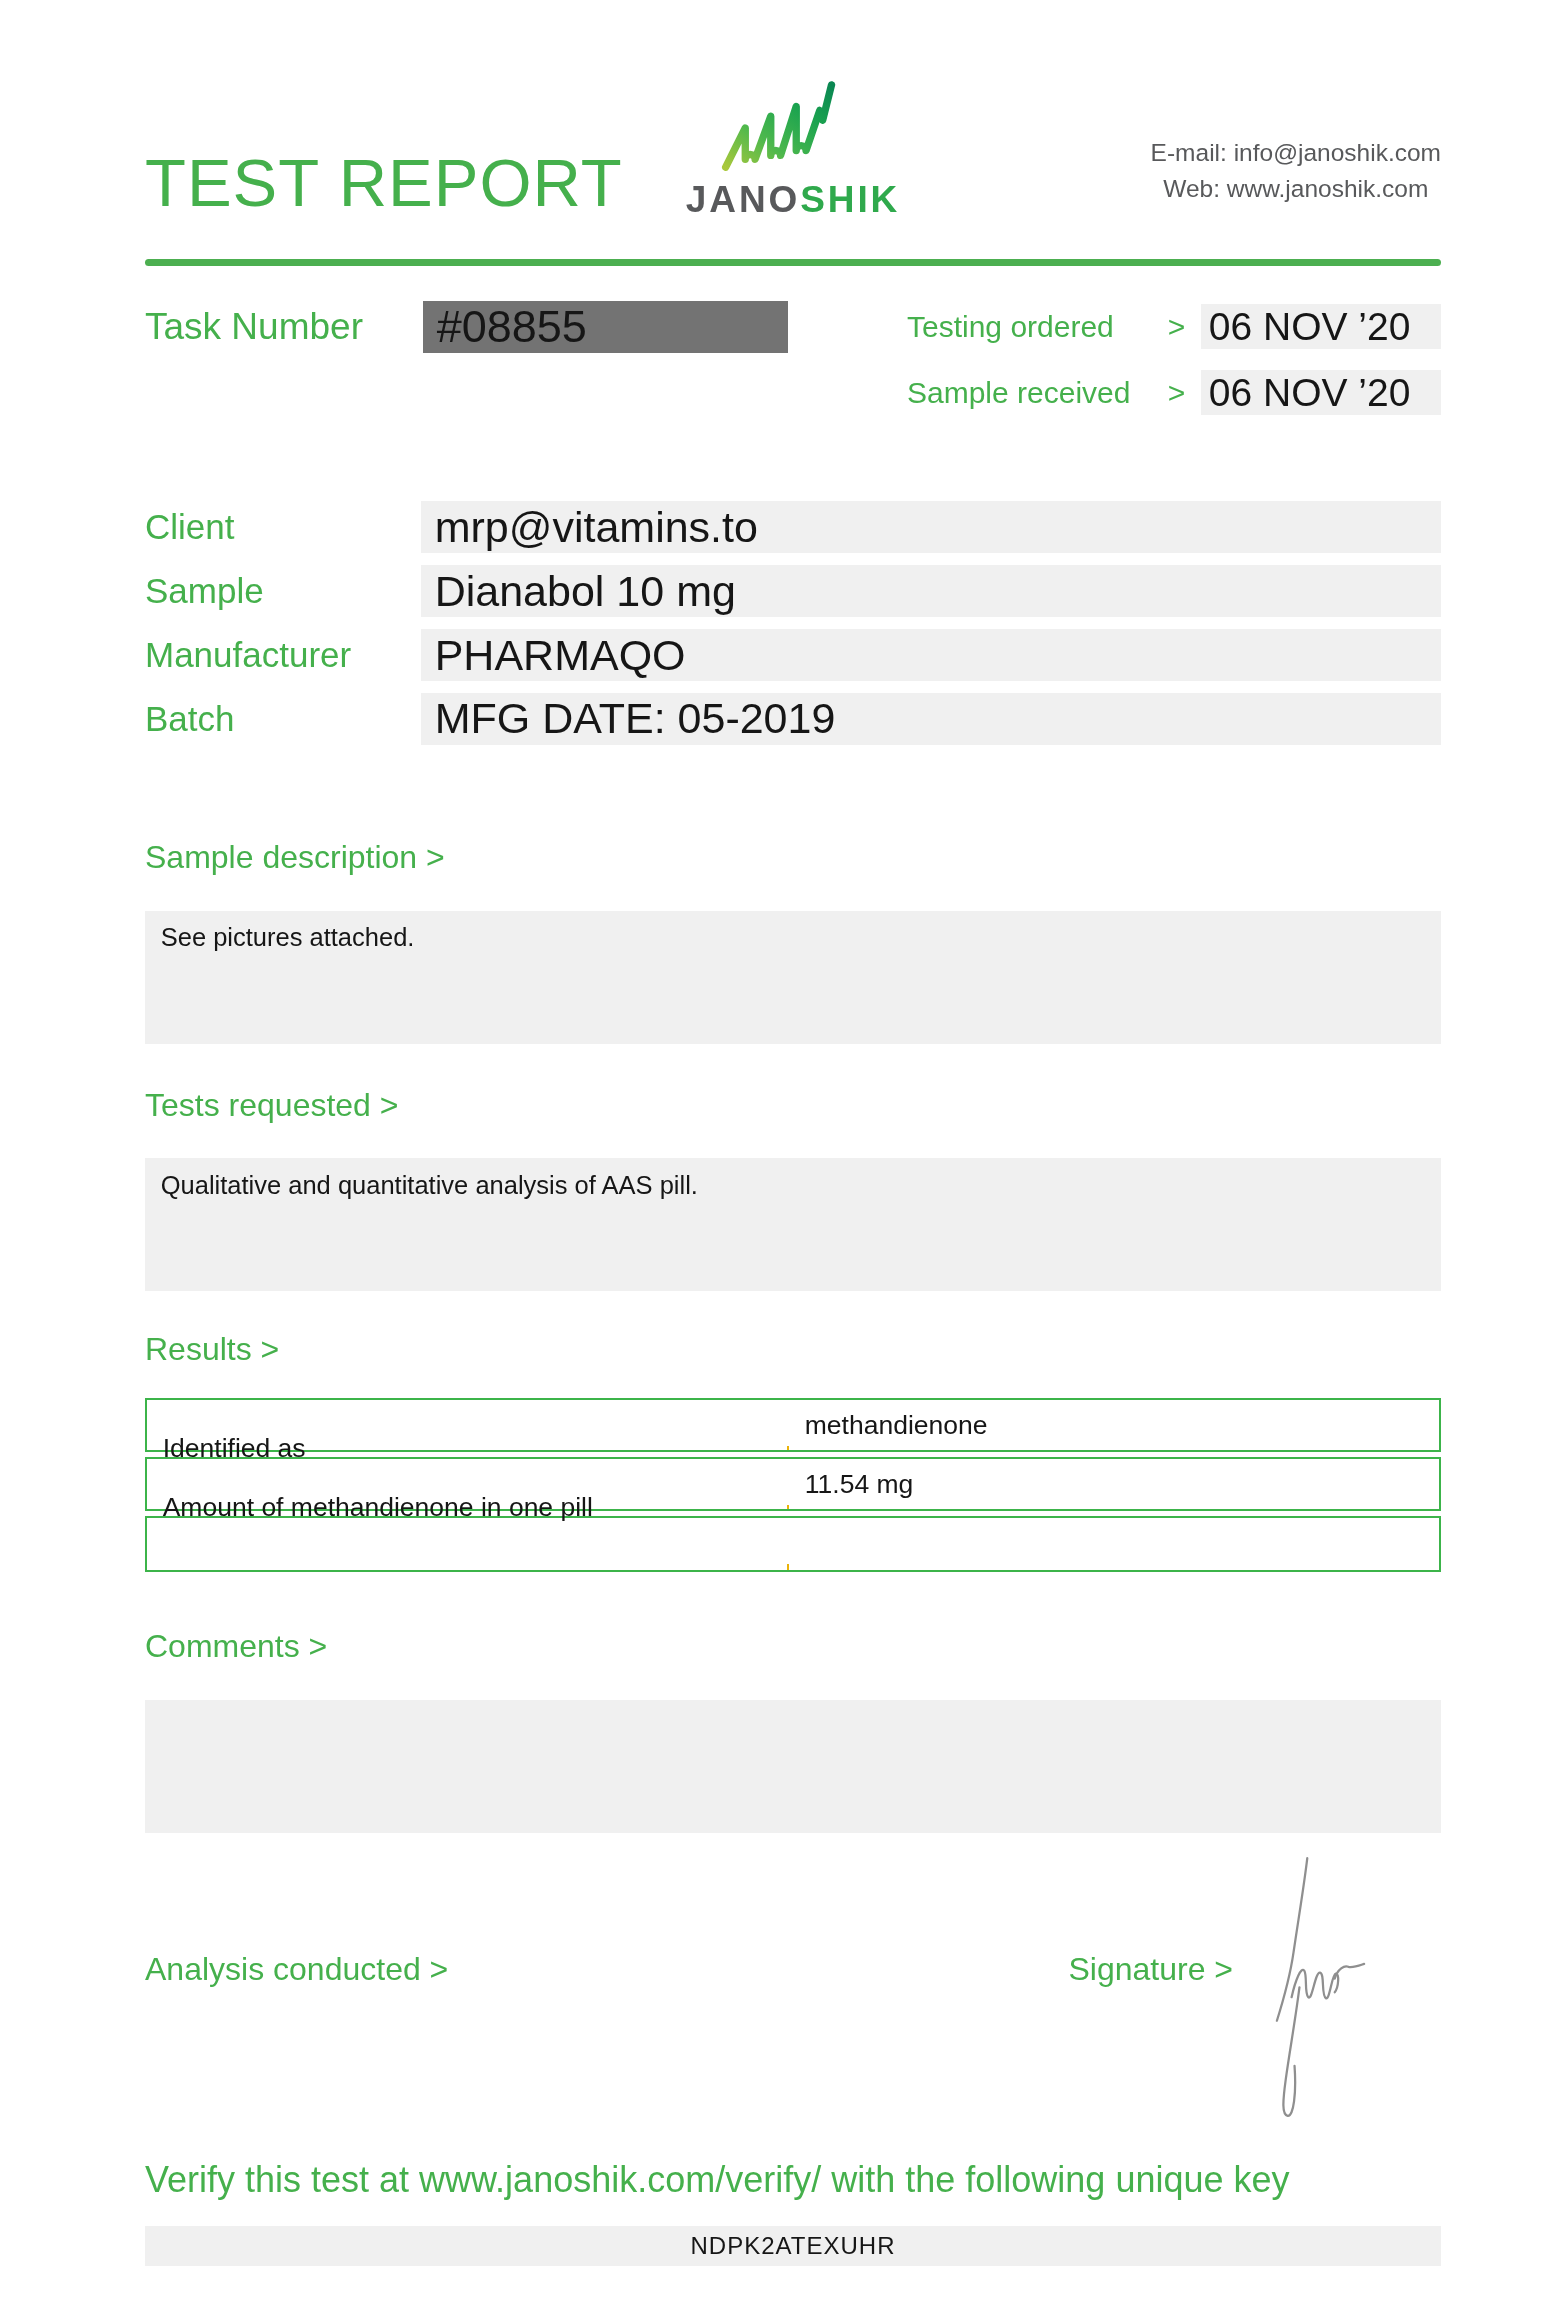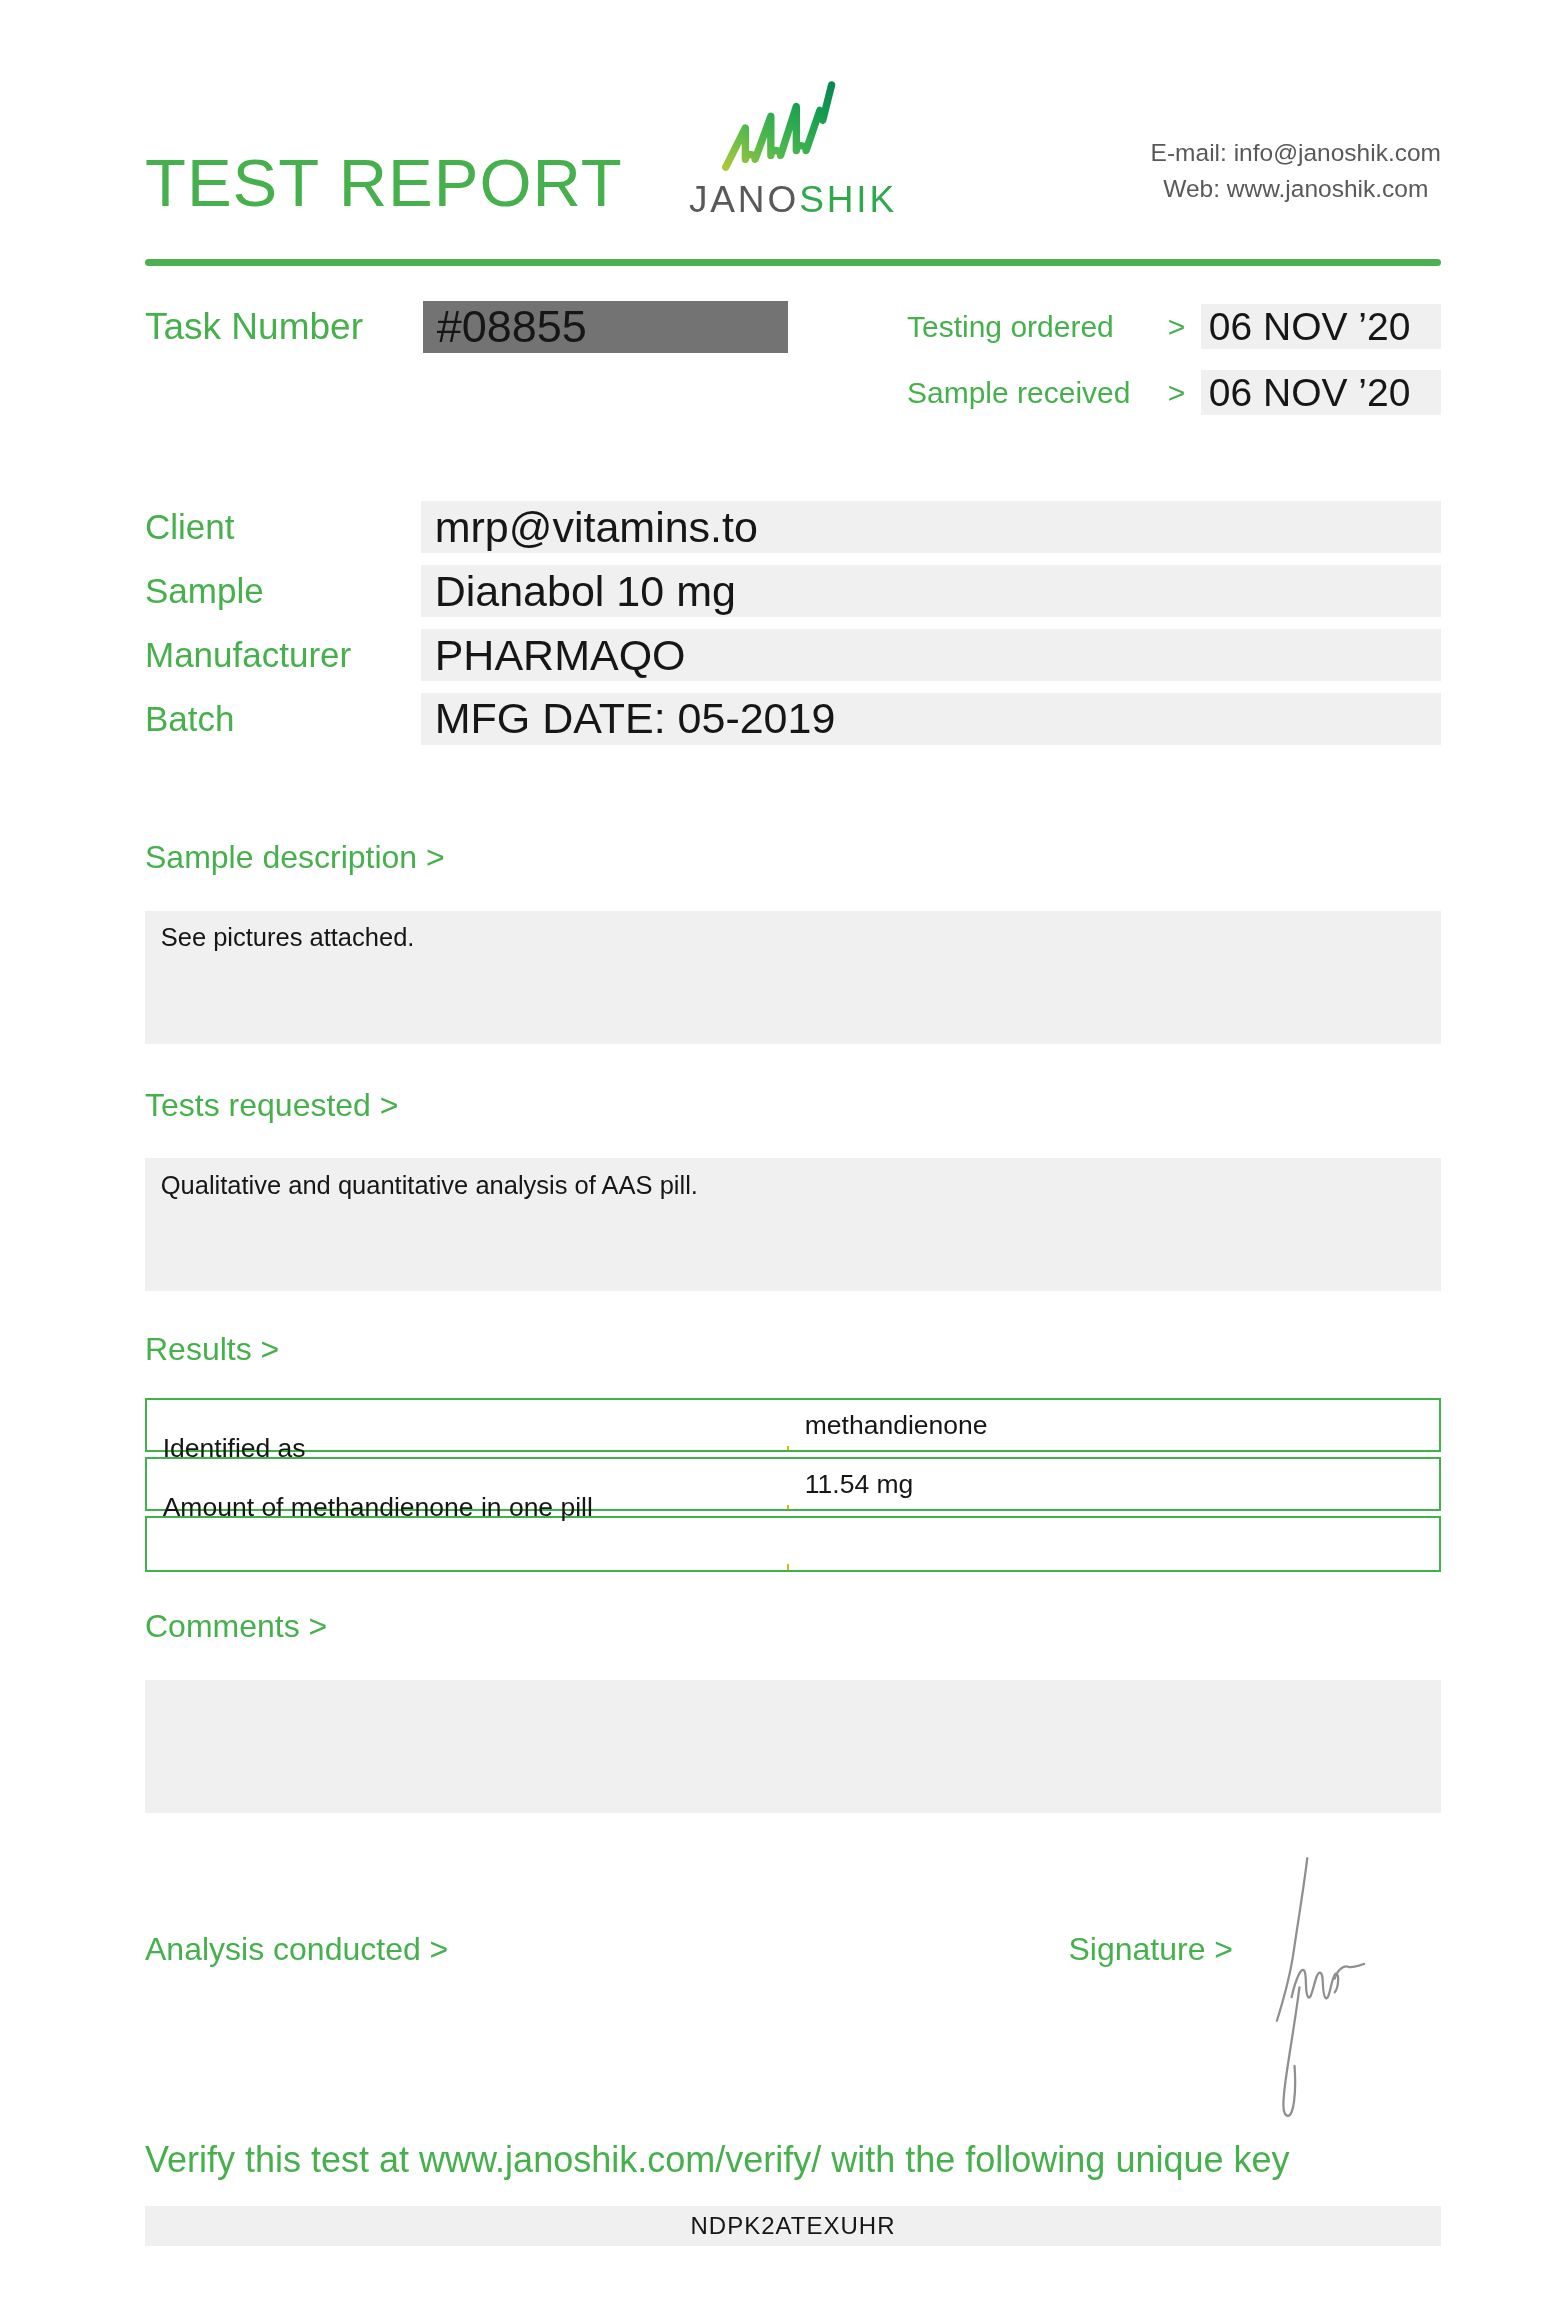--- a/index.html
+++ b/index.html
@@ -12,21 +12,21 @@
 
   
   .header { position:relative; height:220px; }
   .title {
     position:absolute; left:0; bottom:3.9px;
     font-size:67px; line-height:1; letter-spacing:1px;
     color:#45b04c; font-weight:400; white-space:nowrap;
   }
   .logo { position:absolute; left:50%; transform:translateX(-50%); bottom:2px; text-align:center; }
   .logo-icon { width:153px; height:98px; display:block; margin:0 auto 3.9px; }
-  .wordmark { font-size:37px; font-weight:400; letter-spacing:2.9px; line-height:1; white-space:nowrap;text-align:center; }
+  .wordmark { font-size:37px; font-weight:700; letter-spacing:2.9px; line-height:1; white-space:nowrap;text-align:center; }
   .word-left  { color:#58595b; }
   .word-right { color:#2fa94c; }
   .contact {
     position:absolute; right:0; bottom:11.8px; text-align:center;
     font-size:24.5px; line-height:1.5; color:#58595b; white-space:nowrap;
   }
 
   .rule { height:6.9px; background:#4caf50; border-radius:3.9px; margin-top:39px; }
 
   
@@ -55,21 +55,21 @@
   .info-box {
     flex:1; height:52px; background:#f0f0f0; box-sizing:border-box;
     display:flex; align-items:center; padding-left:13.7px; font-size:43px; white-space:nowrap;
   }
 
   
   .section-heading { font-size:32px; color:#45b04c; line-height:1.15; white-space:nowrap; }
   .sec-desc     { margin-top:94px; }
   .sec-tests    { margin-top:43px; }
   .sec-results  { margin-top:40px; }
-  .sec-comments { margin-top:36px; }
+  .sec-comments { margin-top:56px; }
   .section-box {
     margin-top:35px; height:133px; background:#f0f0f0; box-sizing:border-box;
     padding:9.8px 15.7px; font-size:25.5px; line-height:1.35;
   }
 
   
   .rtable { margin-top:30px; }
   .rtable-row {
     display:flex; border:2px solid #3cb44a; box-sizing:border-box;
     height:54px; margin-bottom:4.9px; background:#ffffff;

